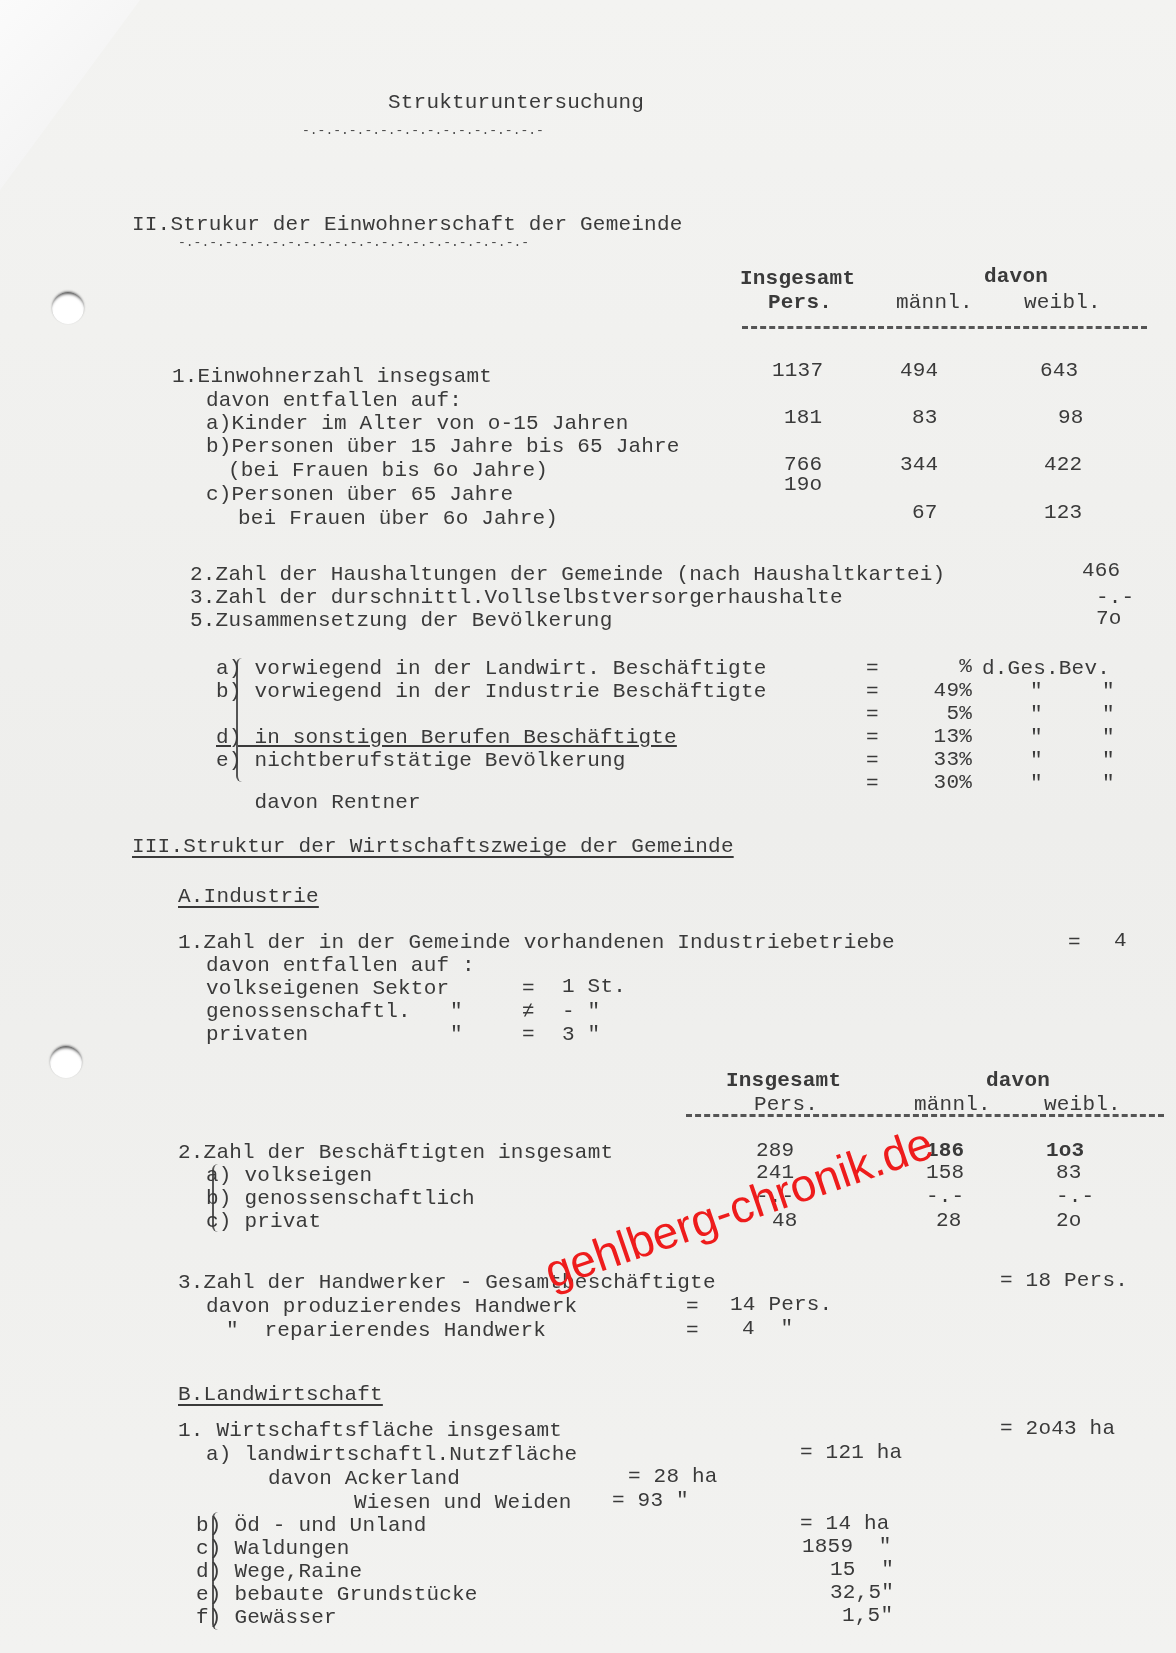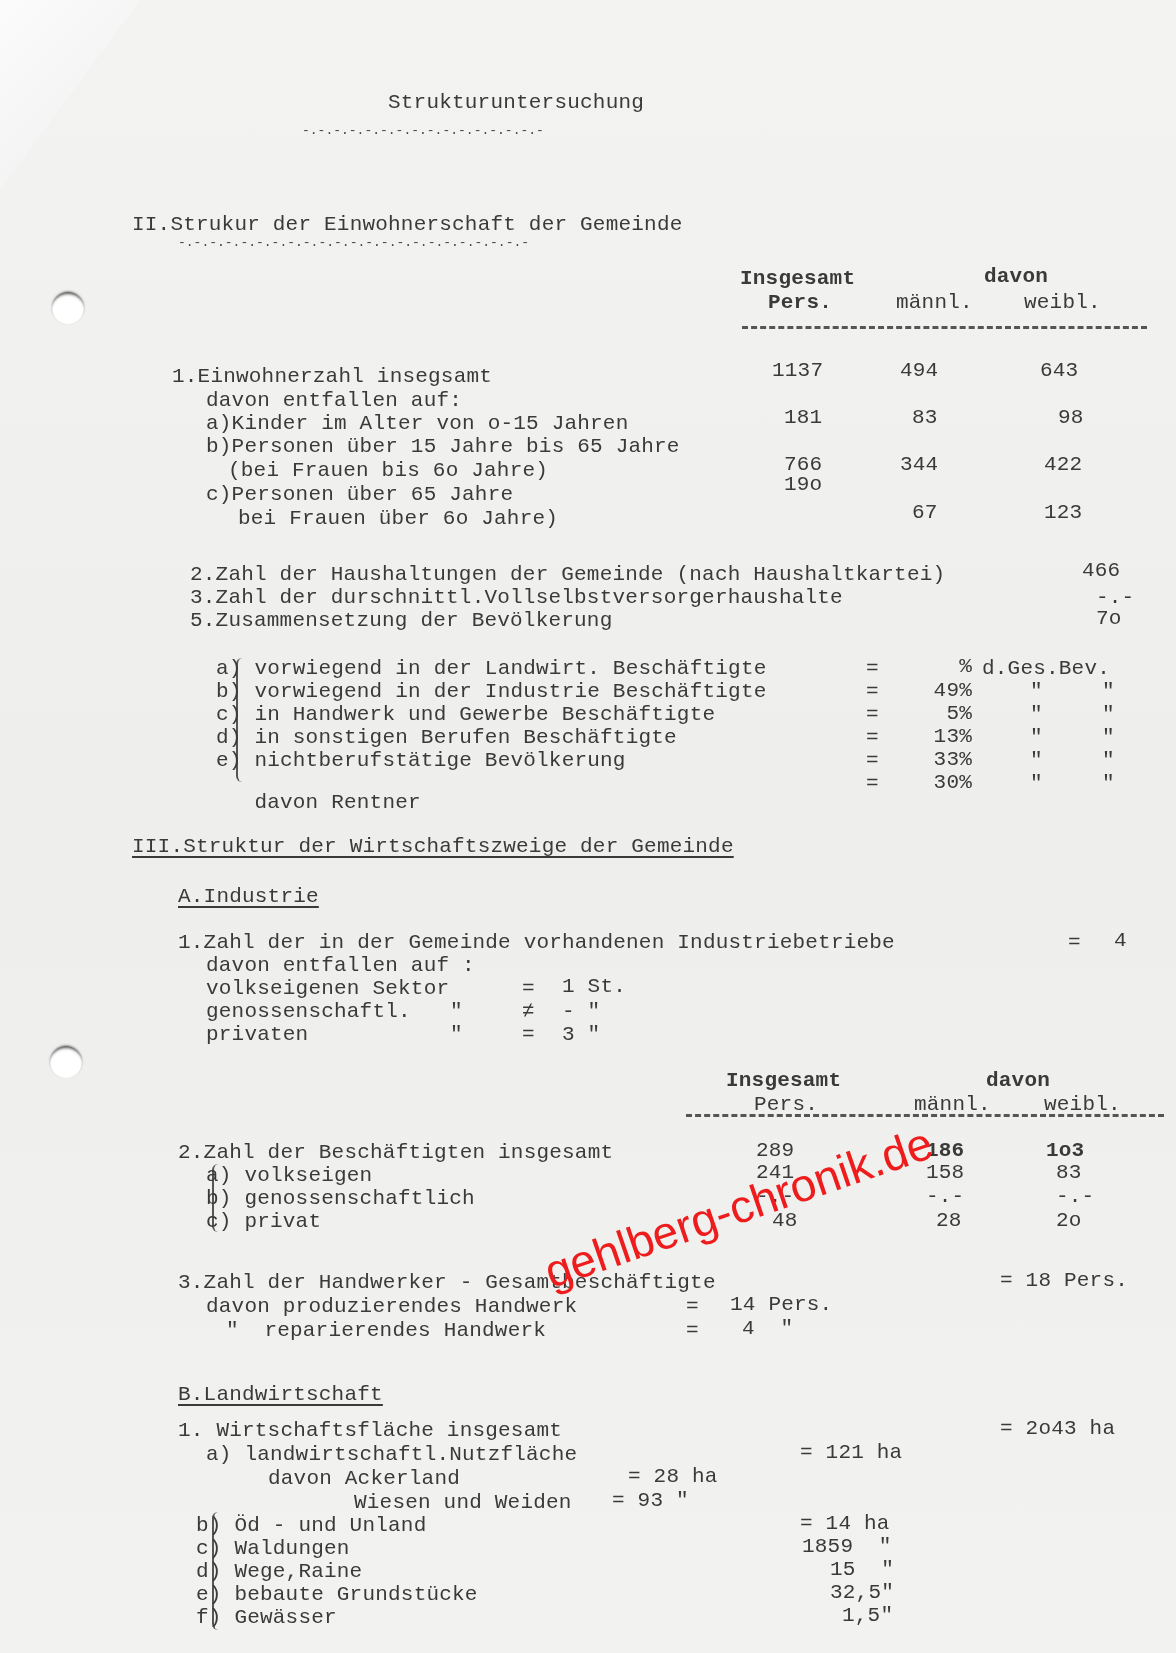--- a/index.html
+++ b/index.html
@@ -94,27 +94,26 @@
   <div class="t" style="left:866px; top:658px;">=</div>
   <div class="t r" style="left:900px; top:656px; width:72px;">%</div>
   <div class="t" style="left:982px; top:658px;">d.Ges.Bev.</div>
 
   <div class="t" style="left:216px; top:681px;">b) vorwiegend in der Industrie Beschäftigte</div>
   <div class="t" style="left:866px; top:681px;">=</div>
   <div class="t r" style="left:900px; top:680px; width:72px;">49%</div>
   <div class="t" style="left:1030px; top:681px;">"</div>
   <div class="t" style="left:1102px; top:681px;">"</div>
 
-  <div class="t" style="left:216px; top:704px;">c) in Handwerk und Gewerbe Beschäftigte</div>
   <div class="t" style="left:866px; top:704px;">=</div>
   <div class="t r" style="left:900px; top:703px; width:72px;">5%</div>
   <div class="t" style="left:1030px; top:704px;">"</div>
   <div class="t" style="left:1102px; top:704px;">"</div>
 
-  <div class="t" style="left:216px; top:727px;">d) in sonstigen Berufen Beschäftigte</div>
+  <div class="t" style="left:216px; top:727px;text-decoration:underline;">d) in sonstigen Berufen Beschäftigte</div>
   <div class="t" style="left:866px; top:727px;">=</div>
   <div class="t r" style="left:900px; top:726px; width:72px;">13%</div>
   <div class="t" style="left:1030px; top:727px;">"</div>
   <div class="t" style="left:1102px; top:727px;">"</div>
 
   <div class="t" style="left:216px; top:750px;">e) nichtberufstätige Bevölkerung</div>
   <div class="t" style="left:866px; top:750px;">=</div>
   <div class="t r" style="left:900px; top:749px; width:72px;">33%</div>
   <div class="t" style="left:1030px; top:750px;">"</div>
   <div class="t" style="left:1102px; top:750px;">"</div>

